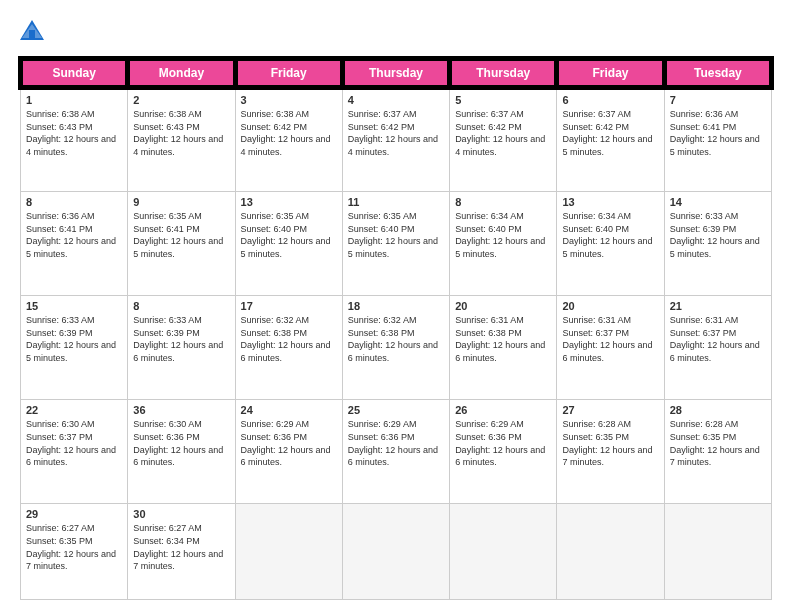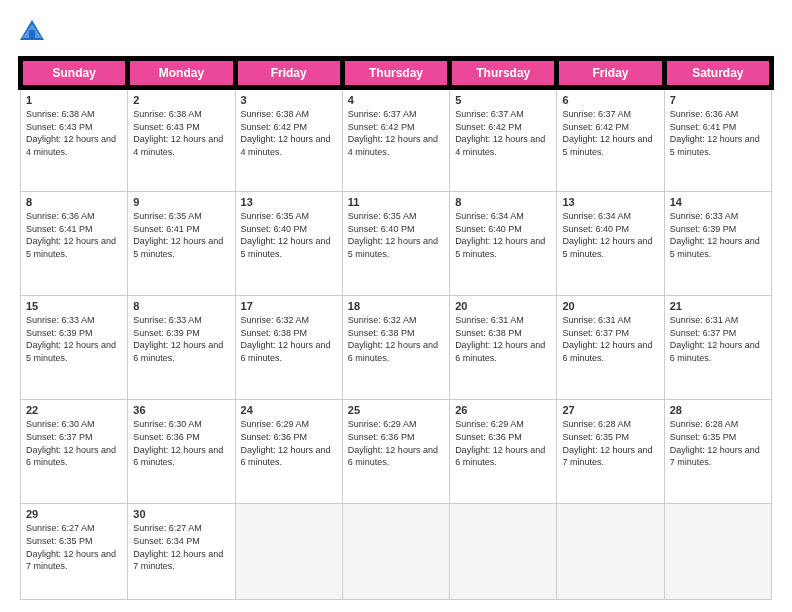--- a/index.html
+++ b/index.html
@@ -121,21 +121,21 @@
 
   <table class="calendar">
     <thead>
       <tr>
       <th>Sunday</th>
           <th>Monday</th>
           <th>Friday</th>
           <th>Thursday</th>
           <th>Thursday</th>
           <th>Friday</th>
-          <th>Saturday</th>
+          <th>Tuesday</th>
         </tr>
     </thead>
     <tbody id="calendar-body">
     <tr>
           <td>
             <span class="day-number">1</span>
             <div class="day-info">Sunrise: 6:38 AM<br>Sunset: 6:43 PM<br>Daylight: 12 hours and 4 minutes.</div>
           </td>
           <td>
             <span class="day-number">2</span>

